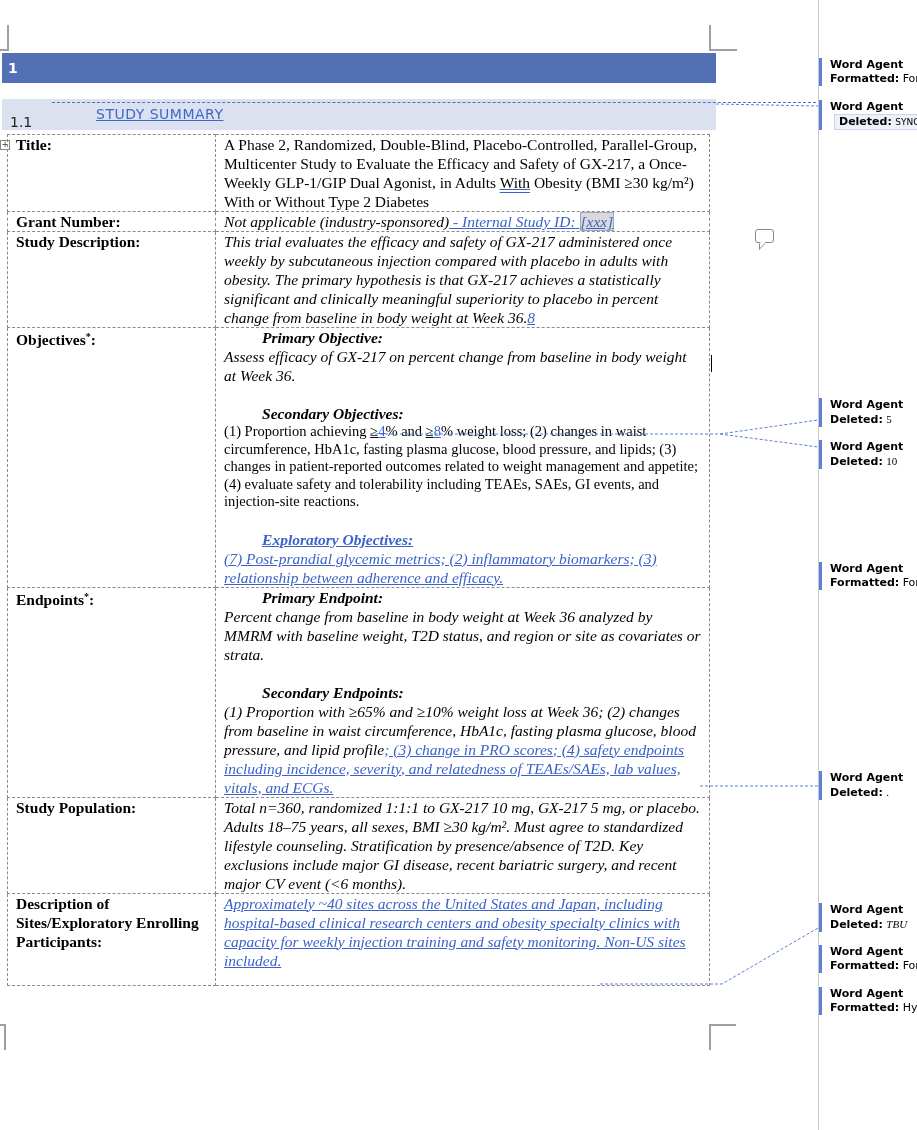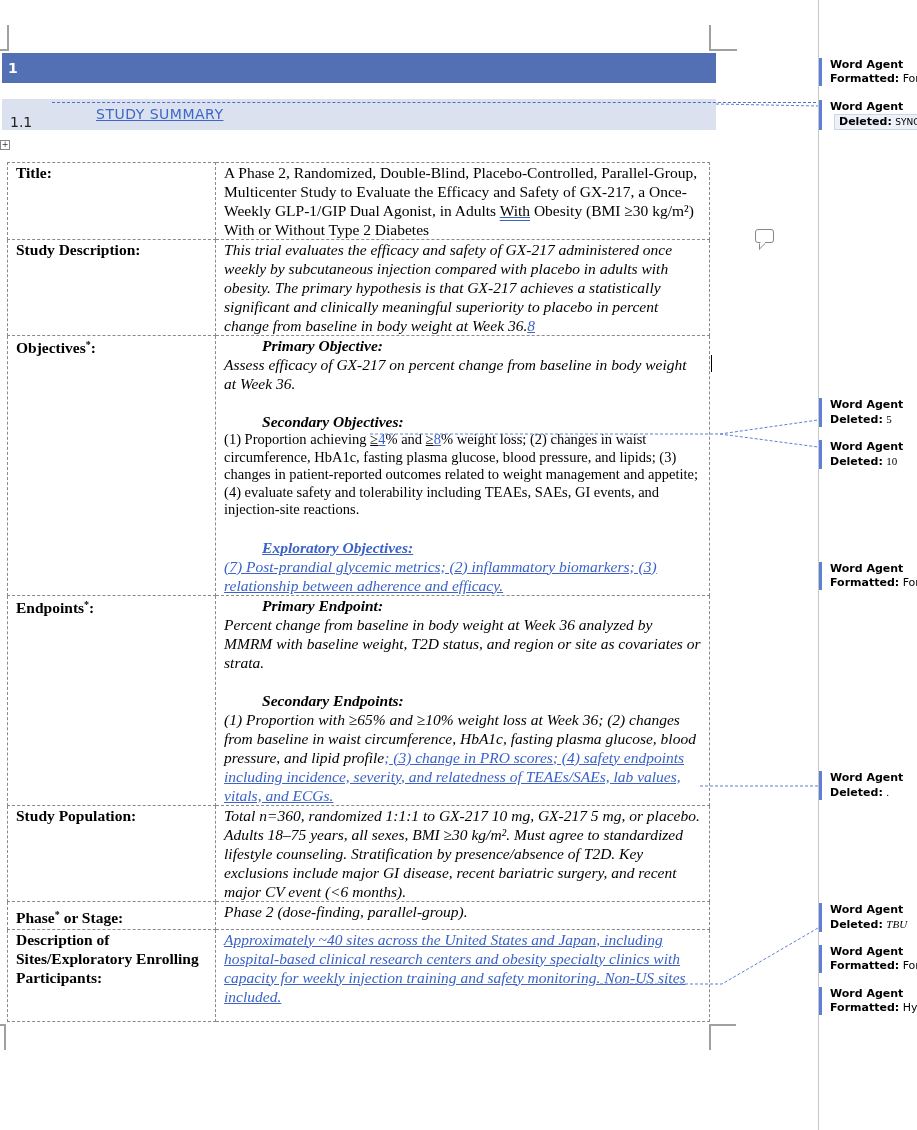--- a/index.html
+++ b/index.html
@@ -18,21 +18,21 @@
   .h1 { position:absolute; left:2px; top:53px; width:714px; height:30px; background:#5470b4; color:#fff; font-family:"DejaVu Sans", sans-serif; font-weight:bold; font-size:14px; line-height:30px; }
   .h1 .num { position:absolute; left:6px; }
   .h1 .txt { position:absolute; left:38px; letter-spacing:0.2px; }
   .h2 { position:absolute; left:2px; top:99px; width:714px; height:31px; background:#dbe1ef; font-family:"DejaVu Sans", sans-serif; font-size:14px; line-height:31px; }
   .h2 .num { position:absolute; left:8px; color:#222;margin-top:8px; }
   .h2 .txt { position:absolute; left:50px; color:#3d68c8; text-decoration:underline; letter-spacing:0.5px;margin-left:44px; }
   .h2 .dash { position:absolute; left:50px; right:-100px; top:3px; border-top:1px dashed #4a70cc; }
 
   .move-handle { position:absolute; left:0; top:140px; width:8px; height:8px; border:1px solid #888; font-size:8px; line-height:8px; text-align:center; color:#333; font-family:"DejaVu Sans", sans-serif; }
 
-  table.summary { position:absolute; left:7px; top:162px; width:703px; border-collapse:collapse; table-layout:fixed; }
+  table.summary { position:absolute; left:7px; top:134px; width:703px; border-collapse:collapse; table-layout:fixed; }
   table.summary td { border:1px dashed #8a8a8a; vertical-align:top; padding:0 8px; font-size:15.5px; line-height:19px; }
   td.lbl { width:189px; font-weight:bold; }
   td.val { width:472px; }
   .ital { font-style:italic; }
   .bi { font-style:italic; font-weight:bold;margin-left:38px; }
   .ins { color:#3a62c9; text-decoration:underline; }
   .small { font-size:14.5px; line-height:17.5px; }
   sup { font-size:10px; vertical-align:top; position:relative; top:-3px; }
   .gap { height:19px; }
   .hl { background:#d9d9d9; border:1px solid #9ab; }
@@ -77,20 +77,24 @@
 
   <div class="move-handle">+</div>
 
   <table class="summary">
     <tbody>
         <tr>
       <td class="lbl" style="height:76px">Title:</td>
       <td class="val"><span>A Phase 2, Randomized, Double-Blind, Placebo-Controlled, Parallel-Group, Multicenter Study to Evaluate the Efficacy and Safety of GX-217, a Once-Weekly GLP-1/GIP Dual Agonist, in Adults </span><span class="dbl">With</span><span> Obesity (BMI ≥30 kg/m²) With or Without Type 2 Diabetes</span></td>
     </tr>
     <tr>
+      <td class="lbl">Grant Number:</td>
+      <td class="val ital"><span>Not applicable (industry-sponsored)</span><span class="ins"> - Internal Study ID: </span><span class="ins hl">[xxx]</span></td>
+    </tr>
+    <tr>
       <td class="lbl">Study Description:</td>
       <td class="val ital"><span>This trial evaluates the efficacy and safety of GX-217 administered once weekly by subcutaneous injection compared with placebo in adults with obesity. The primary hypothesis is that GX-217 achieves a statistically significant and clinically meaningful superiority to placebo in percent change from baseline in body weight at Week 36.</span><span class="ins">8</span></td>
     </tr>
     <tr>
       <td class="lbl"><div style="height:2px"></div><span>Objectives</span><sup>*</sup><span>:</span></td>
       <td class="val">
         <div class="bi">Primary Objective:</div>
         <div class="ital">Assess efficacy of GX-217 on percent change from baseline in body weight at Week 36.</div>
         <div class="gap"></div>
         <div class="bi">Secondary Objectives:</div>
@@ -106,24 +110,20 @@
         <div class="bi">Primary Endpoint:</div>
         <div class="ital">Percent change from baseline in body weight at Week 36 analyzed by MMRM with baseline weight, T2D status, and region or site as covariates or strata.</div>
         <div class="gap"></div>
         <div class="bi">Secondary Endpoints:</div>
         <div class="ital"><span>(1) Proportion with ≥65% and ≥10% weight loss at Week 36; (2) changes from baseline in waist circumference, HbA1c, fasting plasma glucose, blood pressure, and lipid profile</span><span class="ins">; (3) change in PRO scores; (4) safety endpoints including incidence, severity, and relatedness of TEAEs/SAEs, lab values, vitals, and ECGs.</span></div>
       </td>
     </tr>
     <tr>
       <td class="lbl">Study Population:</td>
       <td class="val ital">Total n=360, randomized 1:1:1 to GX-217 10 mg, GX-217 5 mg, or placebo. Adults 18–75 years, all sexes, BMI ≥30 kg/m². Must agree to standardized lifestyle counseling. Stratification by presence/absence of T2D. Key exclusions include major GI disease, recent bariatric surgery, and recent major CV event (&lt;6 months).</td>
-    </tr>
-    <tr>
-      <td class="lbl" style="padding-top:6px"><span>Phase</span><sup>*</sup><span> or Stage:</span></td>
-      <td class="val ital" style="height:27px">Phase 2 (dose-finding, parallel-group).</td>
     </tr>
     <tr>
       <td class="lbl" style="height:91px">Description of Sites/Exploratory Enrolling Participants:</td>
       <td class="val ital ins">Approximately ~40 sites across the United States and Japan, including hospital-based clinical research centers and obesity specialty clinics with capacity for weekly injection training and safety monitoring. Non-US sites included.</td>
     </tr>
   </tbody>
     </table>
 
   <div class="cursor"></div>
   <div class="comment-icon"></div>

